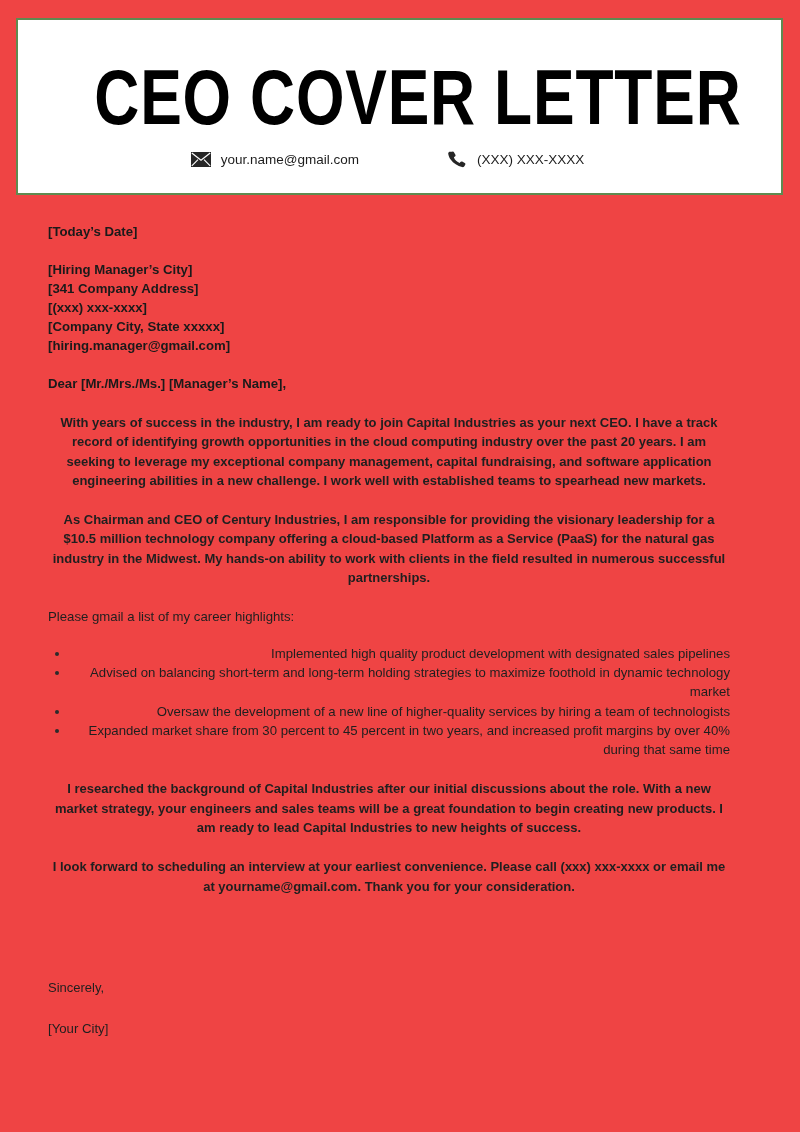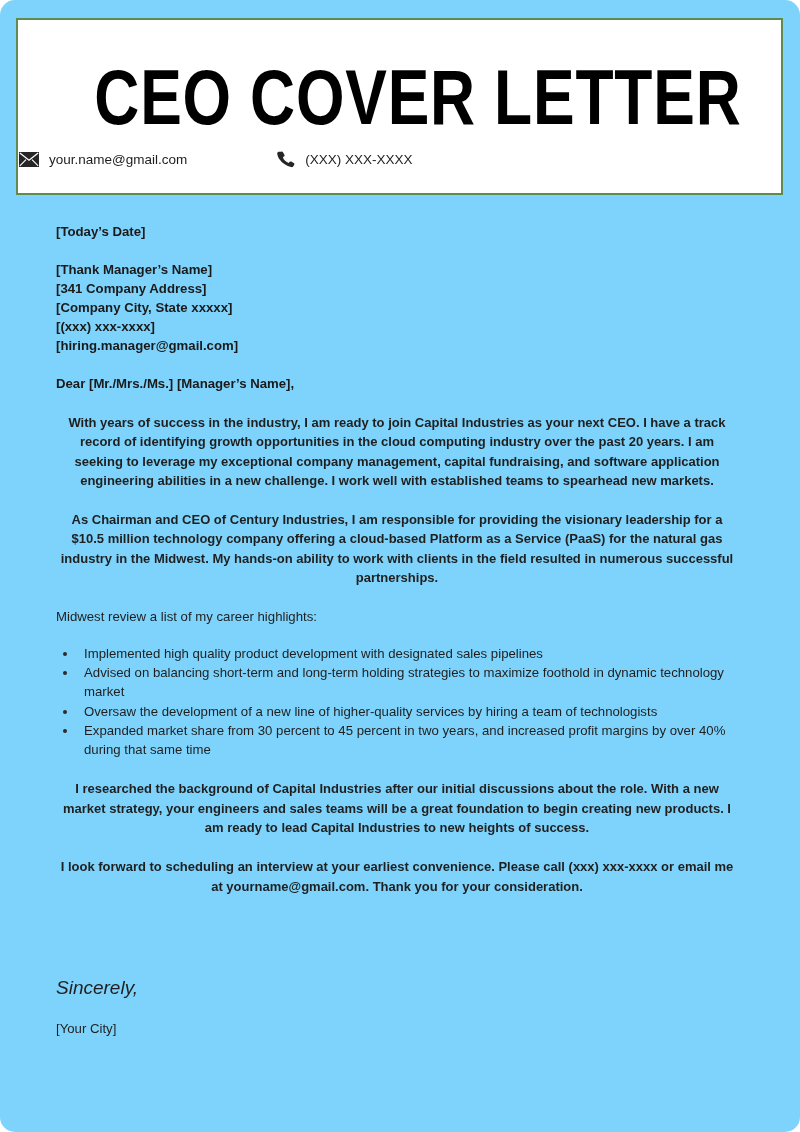--- a/index.html
+++ b/index.html
@@ -12,23 +12,22 @@
     height: 1132px;
     font-family: "Liberation Sans", sans-serif;
     color: #1a1a1a;
     -webkit-font-smoothing: antialiased;
   }
 
   .page {
     position: relative;
     width: 800px;
     height: 1132px;
-    background: #7dd3fc;
+    background: #ef4444;
     overflow: hidden;
-    border-radius: 15px;
   }
 
   
   .header-box {
     position: absolute;
     left: 16px;
     top: 18px;
     width: 767px;
     height: 177px;
     border: 2px solid #5f8a50;
@@ -52,20 +51,21 @@
     transform-origin: center center;
     white-space: nowrap;
   }
 
   .contact-row {
     position: absolute;
     left: 0;
     right: 0;
     top: 128px;
     display: flex;
+    justify-content: center;
     align-items: center;
     gap: 45px;
   }
   .contact-item {
     display: flex;
     align-items: center;
     font-size: 13.5px;
     color: #1d1d1d;
     white-space: nowrap;
   }
@@ -80,21 +80,21 @@
     height: 22px;
     margin-right: 9px;
     flex: 0 0 auto;
   }
   .contact-icon svg { display: block; }
   .contact-text { display: inline-block; }
 
   
   .body-area {
     position: absolute;
-    left: 56px;
+    left: 48px;
     top: 222px;
     width: 682px;
   }
 
   .meta-line {
     font-size: 13.2px;
     font-weight: 600;
     line-height: 19px;
     color: #1a1a1a;
   }
@@ -124,40 +124,40 @@
     padding: 0;
     list-style: none;
   }
   .bullets li {
     position: relative;
     padding-left: 28px;
     font-size: 13.2px;
     line-height: 19.3px;
     color: #1f1f1f;
     margin-bottom: 0px;
+    text-align: right;
   }
   .bullets li::before {
     content: "";
     position: absolute;
     left: 7px;
     top: 8px;
     width: 4px;
     height: 4px;
     background: #2b2b2b;
     border-radius: 50%;
   }
 
   .closing-spacer { height: 62px; }
 
   .sign-off {
-    font-size: 19px;
+    font-size: 13px;
     line-height: 19.3px;
     color: #1f1f1f;
     margin-bottom: 22px;
-    font-style: italic;
   }
   .signature-name {
     font-size: 13.2px;
     line-height: 19.3px;
     color: #1f1f1f;
   }
 </style>
 </head>
 <body>
 
@@ -193,34 +193,34 @@
     </div>
   </div>
 
   <div class="body-area">
 
     <div class="block-date">
       <div class="meta-line">[Today’s Date]</div>
     </div>
 
     <div class="recipient">
-      <div class="meta-line">[Thank Manager’s Name]</div>
+      <div class="meta-line">[Hiring Manager’s City]</div>
       <div class="meta-line">[341 Company Address]</div>
+      <div class="meta-line">[(xxx) xxx-xxxx]</div>
       <div class="meta-line">[Company City, State xxxxx]</div>
-      <div class="meta-line">[(xxx) xxx-xxxx]</div>
       <div class="meta-line">[hiring.manager@gmail.com]</div>
     </div>
 
     <div class="salutation meta-line">Dear [Mr./Mrs./Ms.] [Manager’s Name],</div>
 
     <p class="para bold-ish">With years of success in the industry, I am ready to join Capital Industries as your next CEO. I have a track record of identifying growth opportunities in the cloud computing industry over the past 20 years. I am seeking to leverage my exceptional company management, capital fundraising, and software application engineering abilities in a new challenge. I work well with established teams to spearhead new markets.</p>
 
     <p class="para bold-ish">As Chairman and CEO of Century Industries, I am responsible for providing the visionary leadership for a $10.5 million technology company offering a cloud-based Platform as a Service (PaaS) for the natural gas industry in the Midwest. My hands-on ability to work with clients in the field resulted in numerous successful partnerships.</p>
 
-    <div class="highlights-intro">Midwest review a list of my career highlights:</div>
+    <div class="highlights-intro">Please gmail a list of my career highlights:</div>
 
     <ul class="bullets">
       <li>Implemented high quality product development with designated sales pipelines</li>
       <li>Advised on balancing short-term and long-term holding strategies to maximize foothold in dynamic technology market</li>
       <li>Oversaw the development of a new line of higher-quality services by hiring a team of technologists</li>
       <li>Expanded market share from 30 percent to 45 percent in two years, and increased profit margins by over 40% during that same time</li>
     </ul>
 
     <p class="para bold-ish">I researched the background of Capital Industries after our initial discussions about the role. With a new market strategy, your engineers and sales teams will be a great foundation to begin creating new products. I am ready to lead Capital Industries to new heights of success.</p>
 

